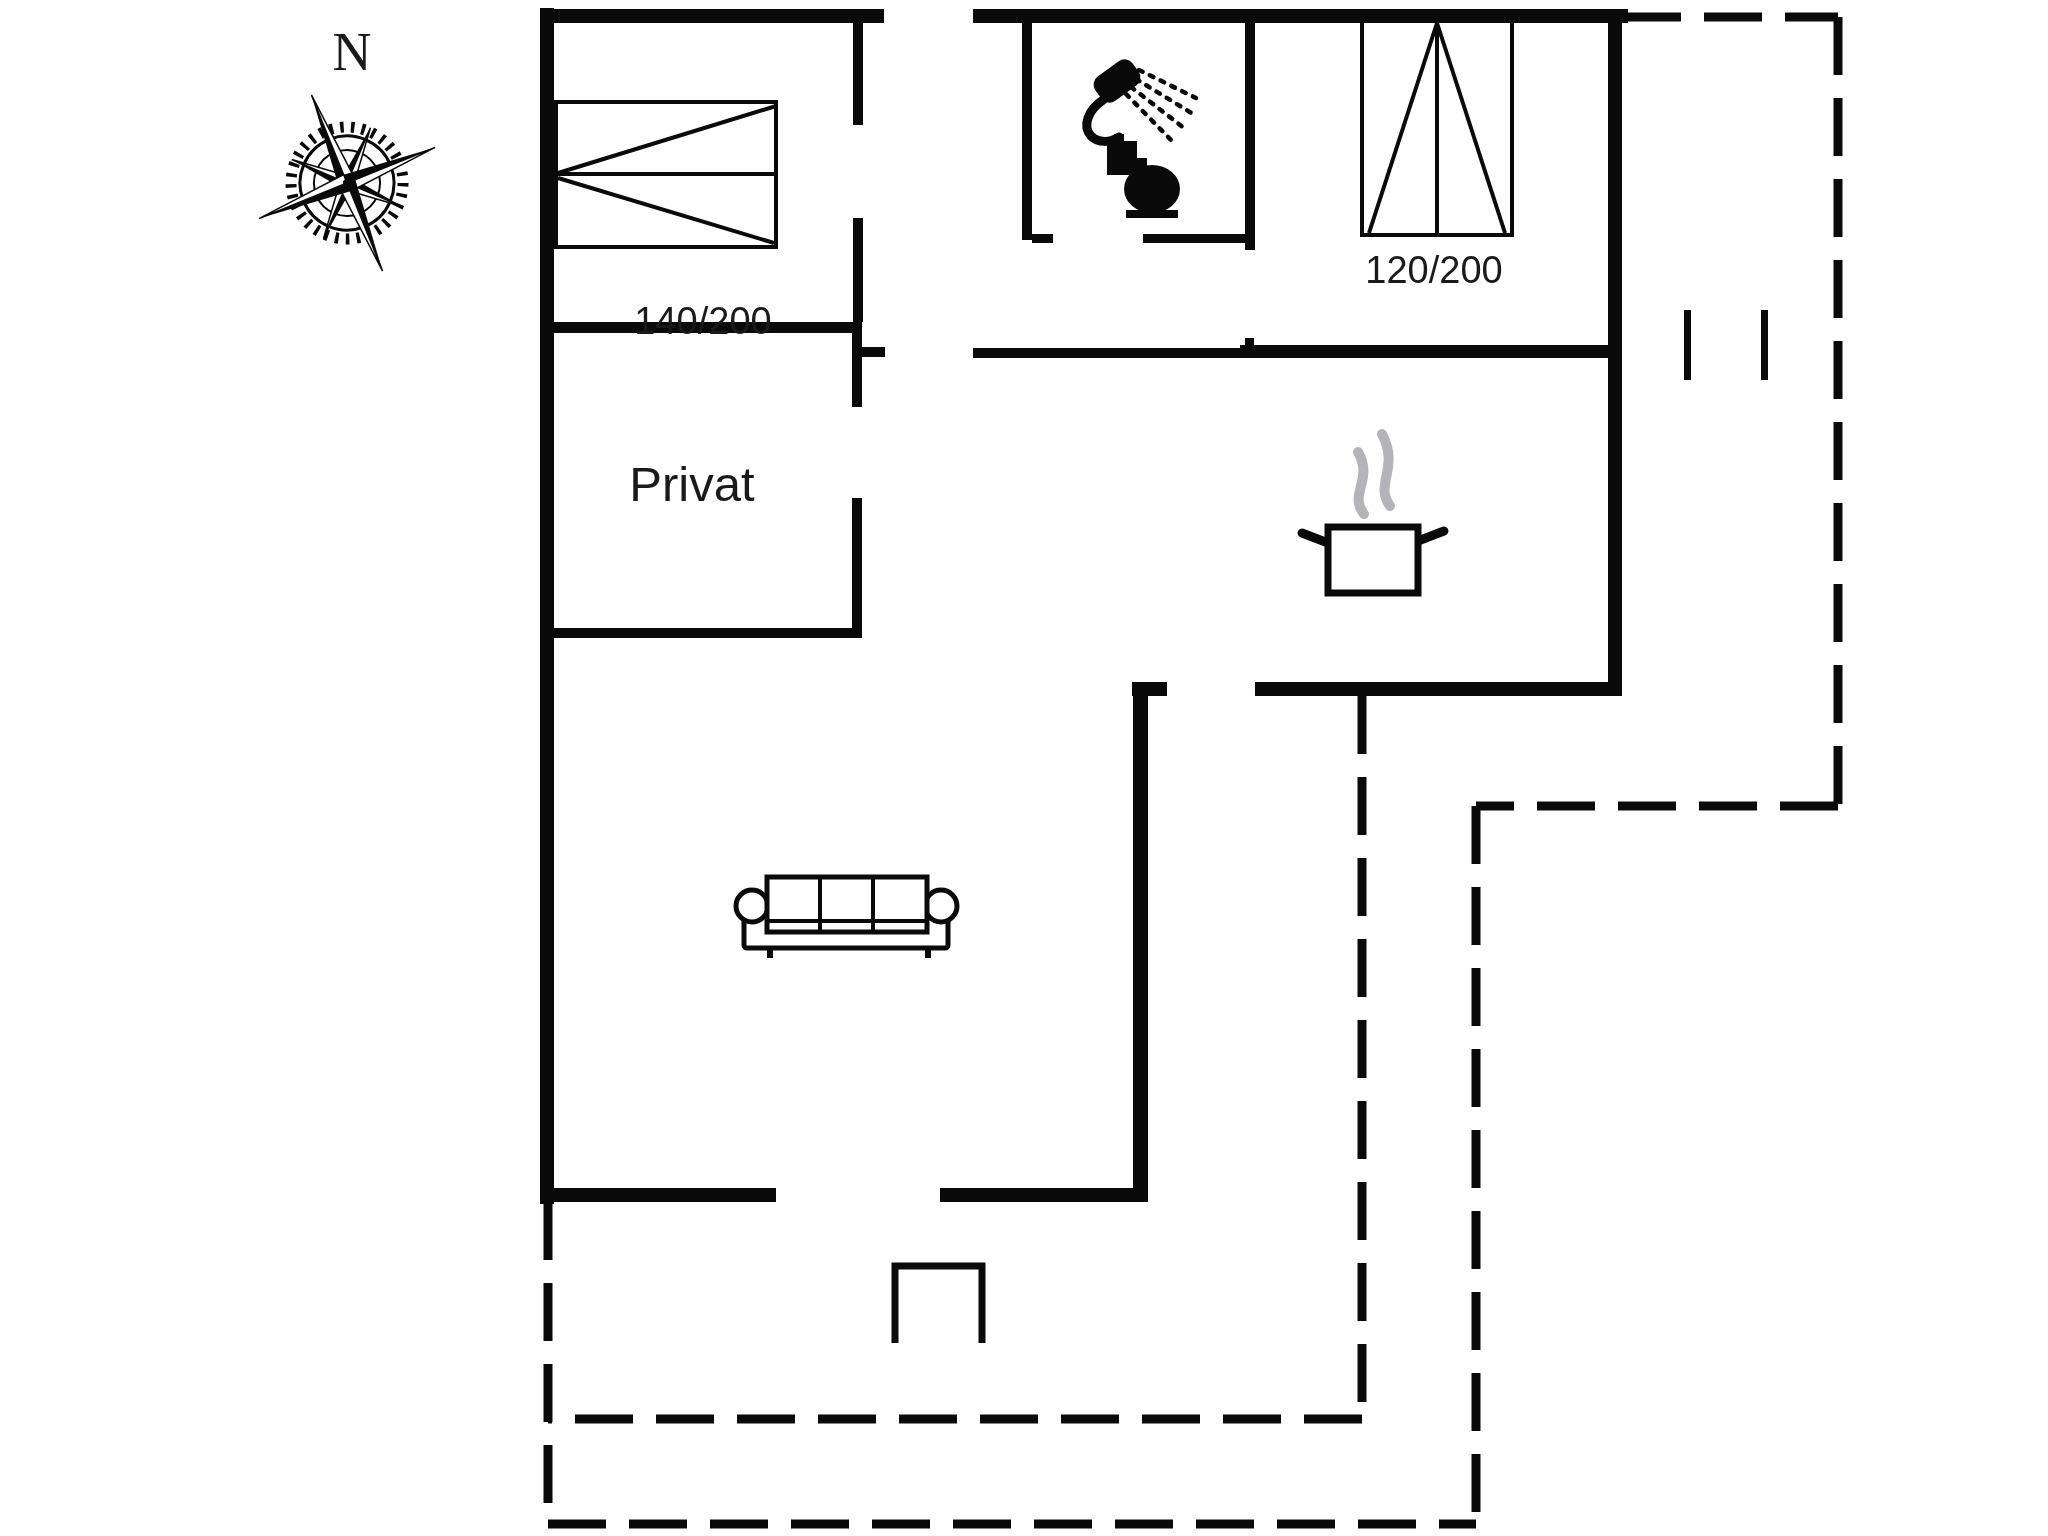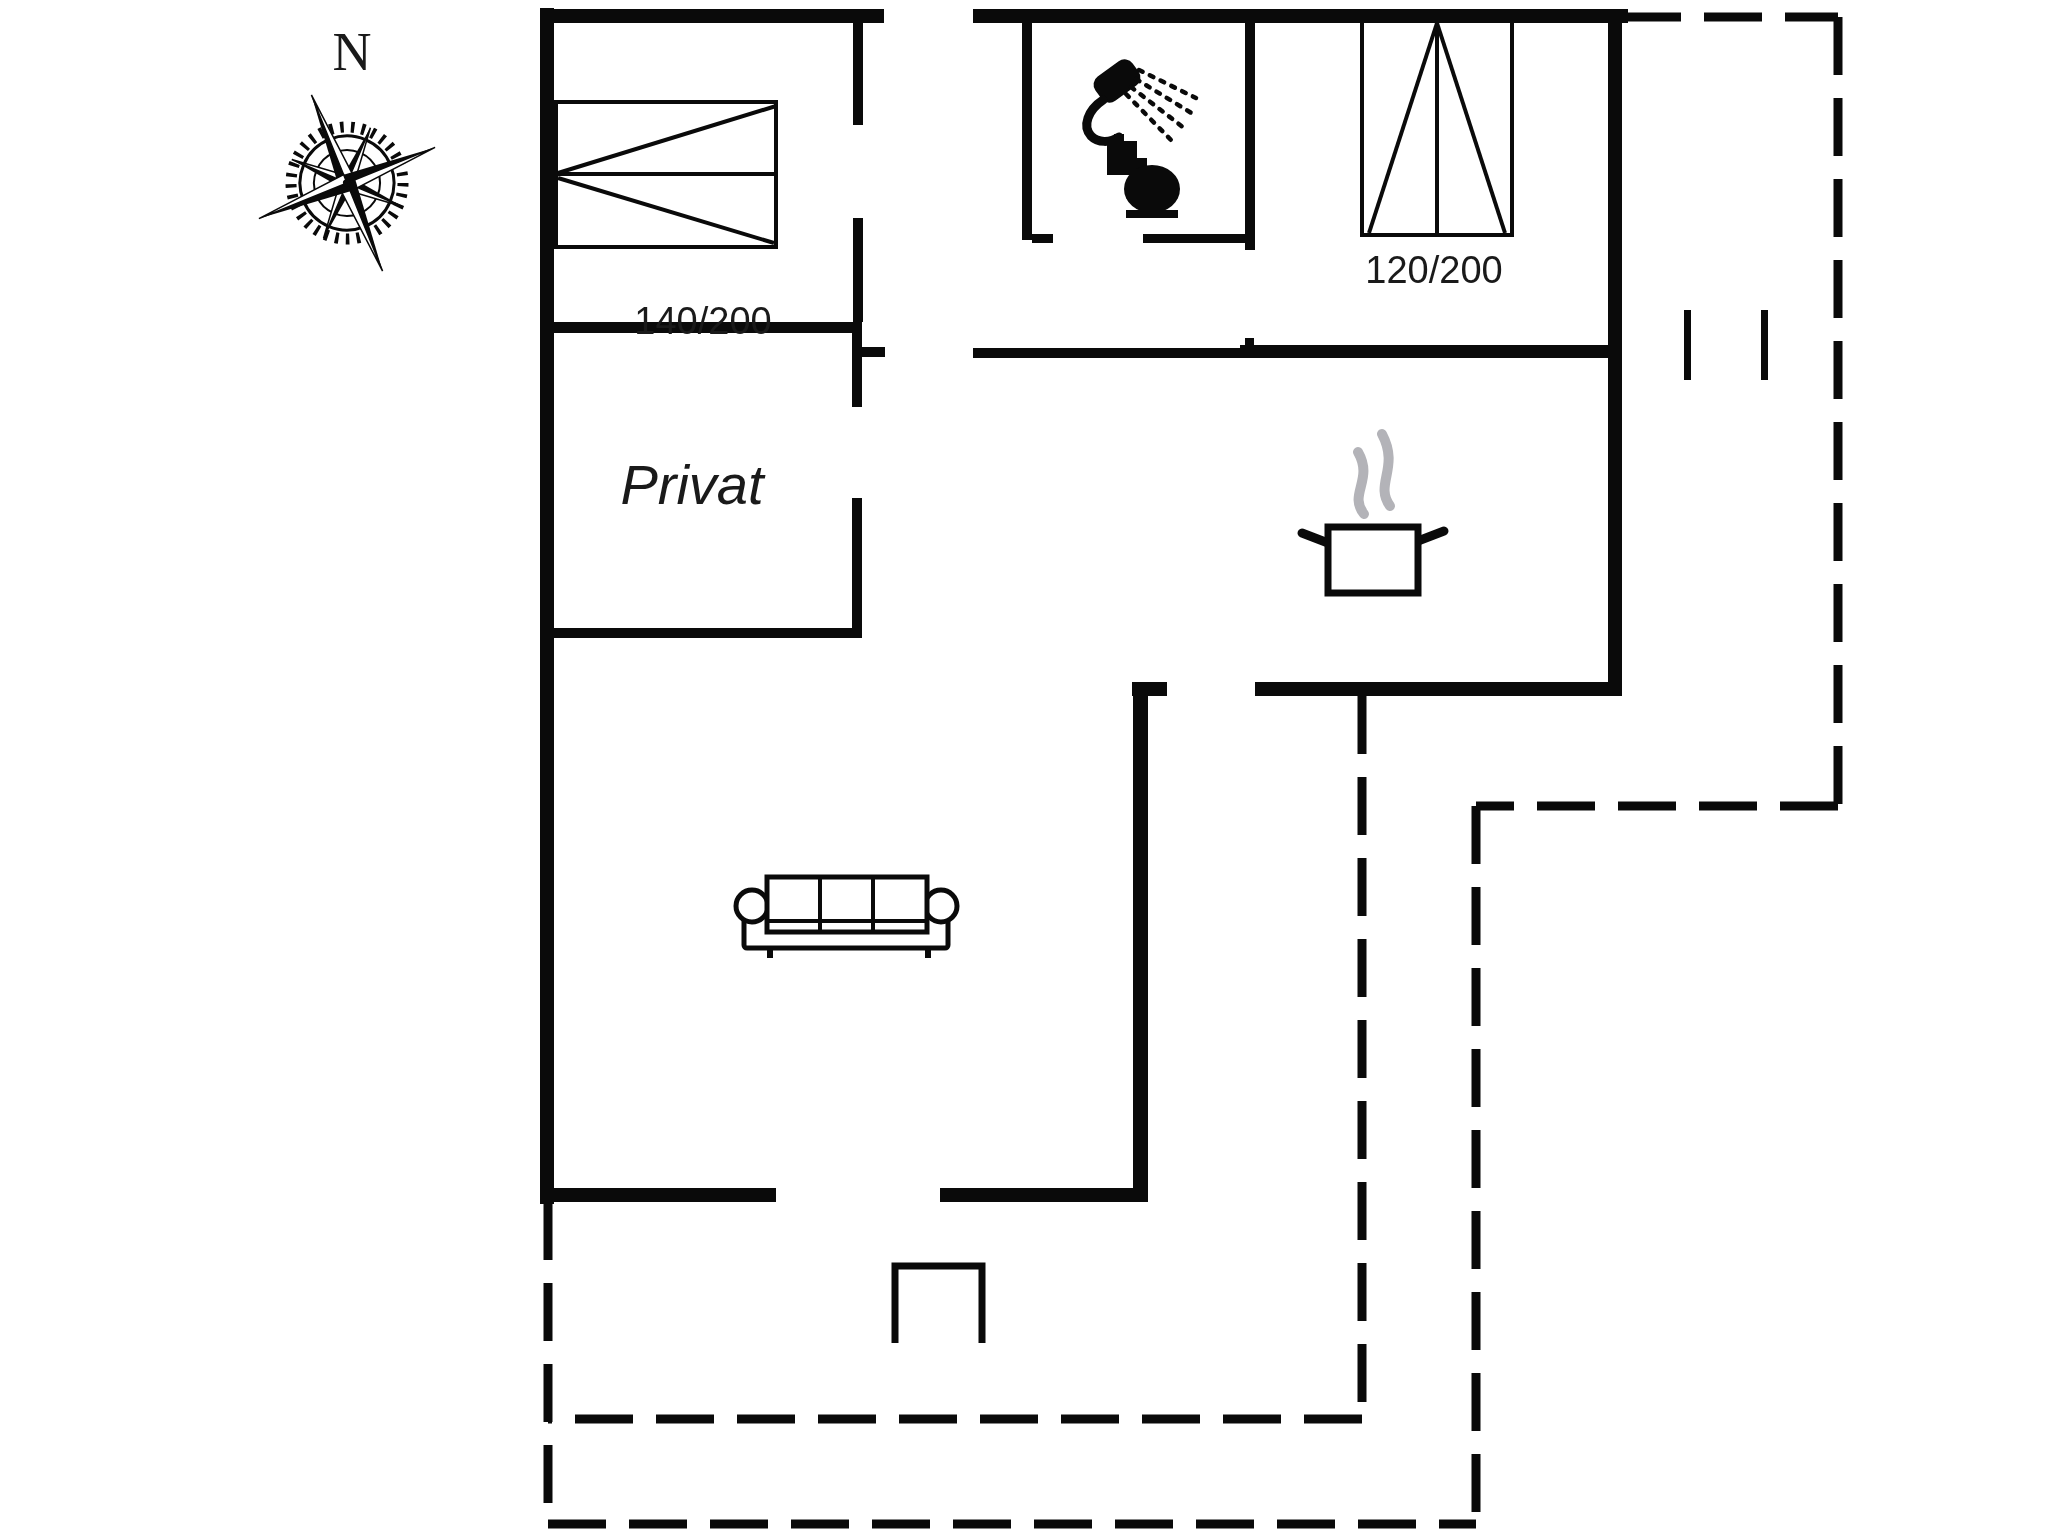--- a/index.html
+++ b/index.html
@@ -17,21 +17,21 @@
     transform: translate(-50%, -50%);
     color: #1a1a1a;
     white-space: nowrap;
     user-select: none;
   }
   .label-north {
     font-family: "Liberation Serif", serif;
     font-size: 54px;
   }
   .label-bed { font-size: 38px; }
-  .label-room { font-size: 56px; font-style: italic; }
+  .label-room { font-size: 49px; }
 </style>
 </head>
 <body>
 
 <div class="plan-canvas">
 
   <svg class="plan-svg" width="2048" height="1536" viewBox="0 0 2048 1536" xmlns="http://www.w3.org/2000/svg">
 
     <g fill="#0a0a0a" shape-rendering="crispEdges">
       <rect x="540" y="8" width="14" height="1196"></rect>

